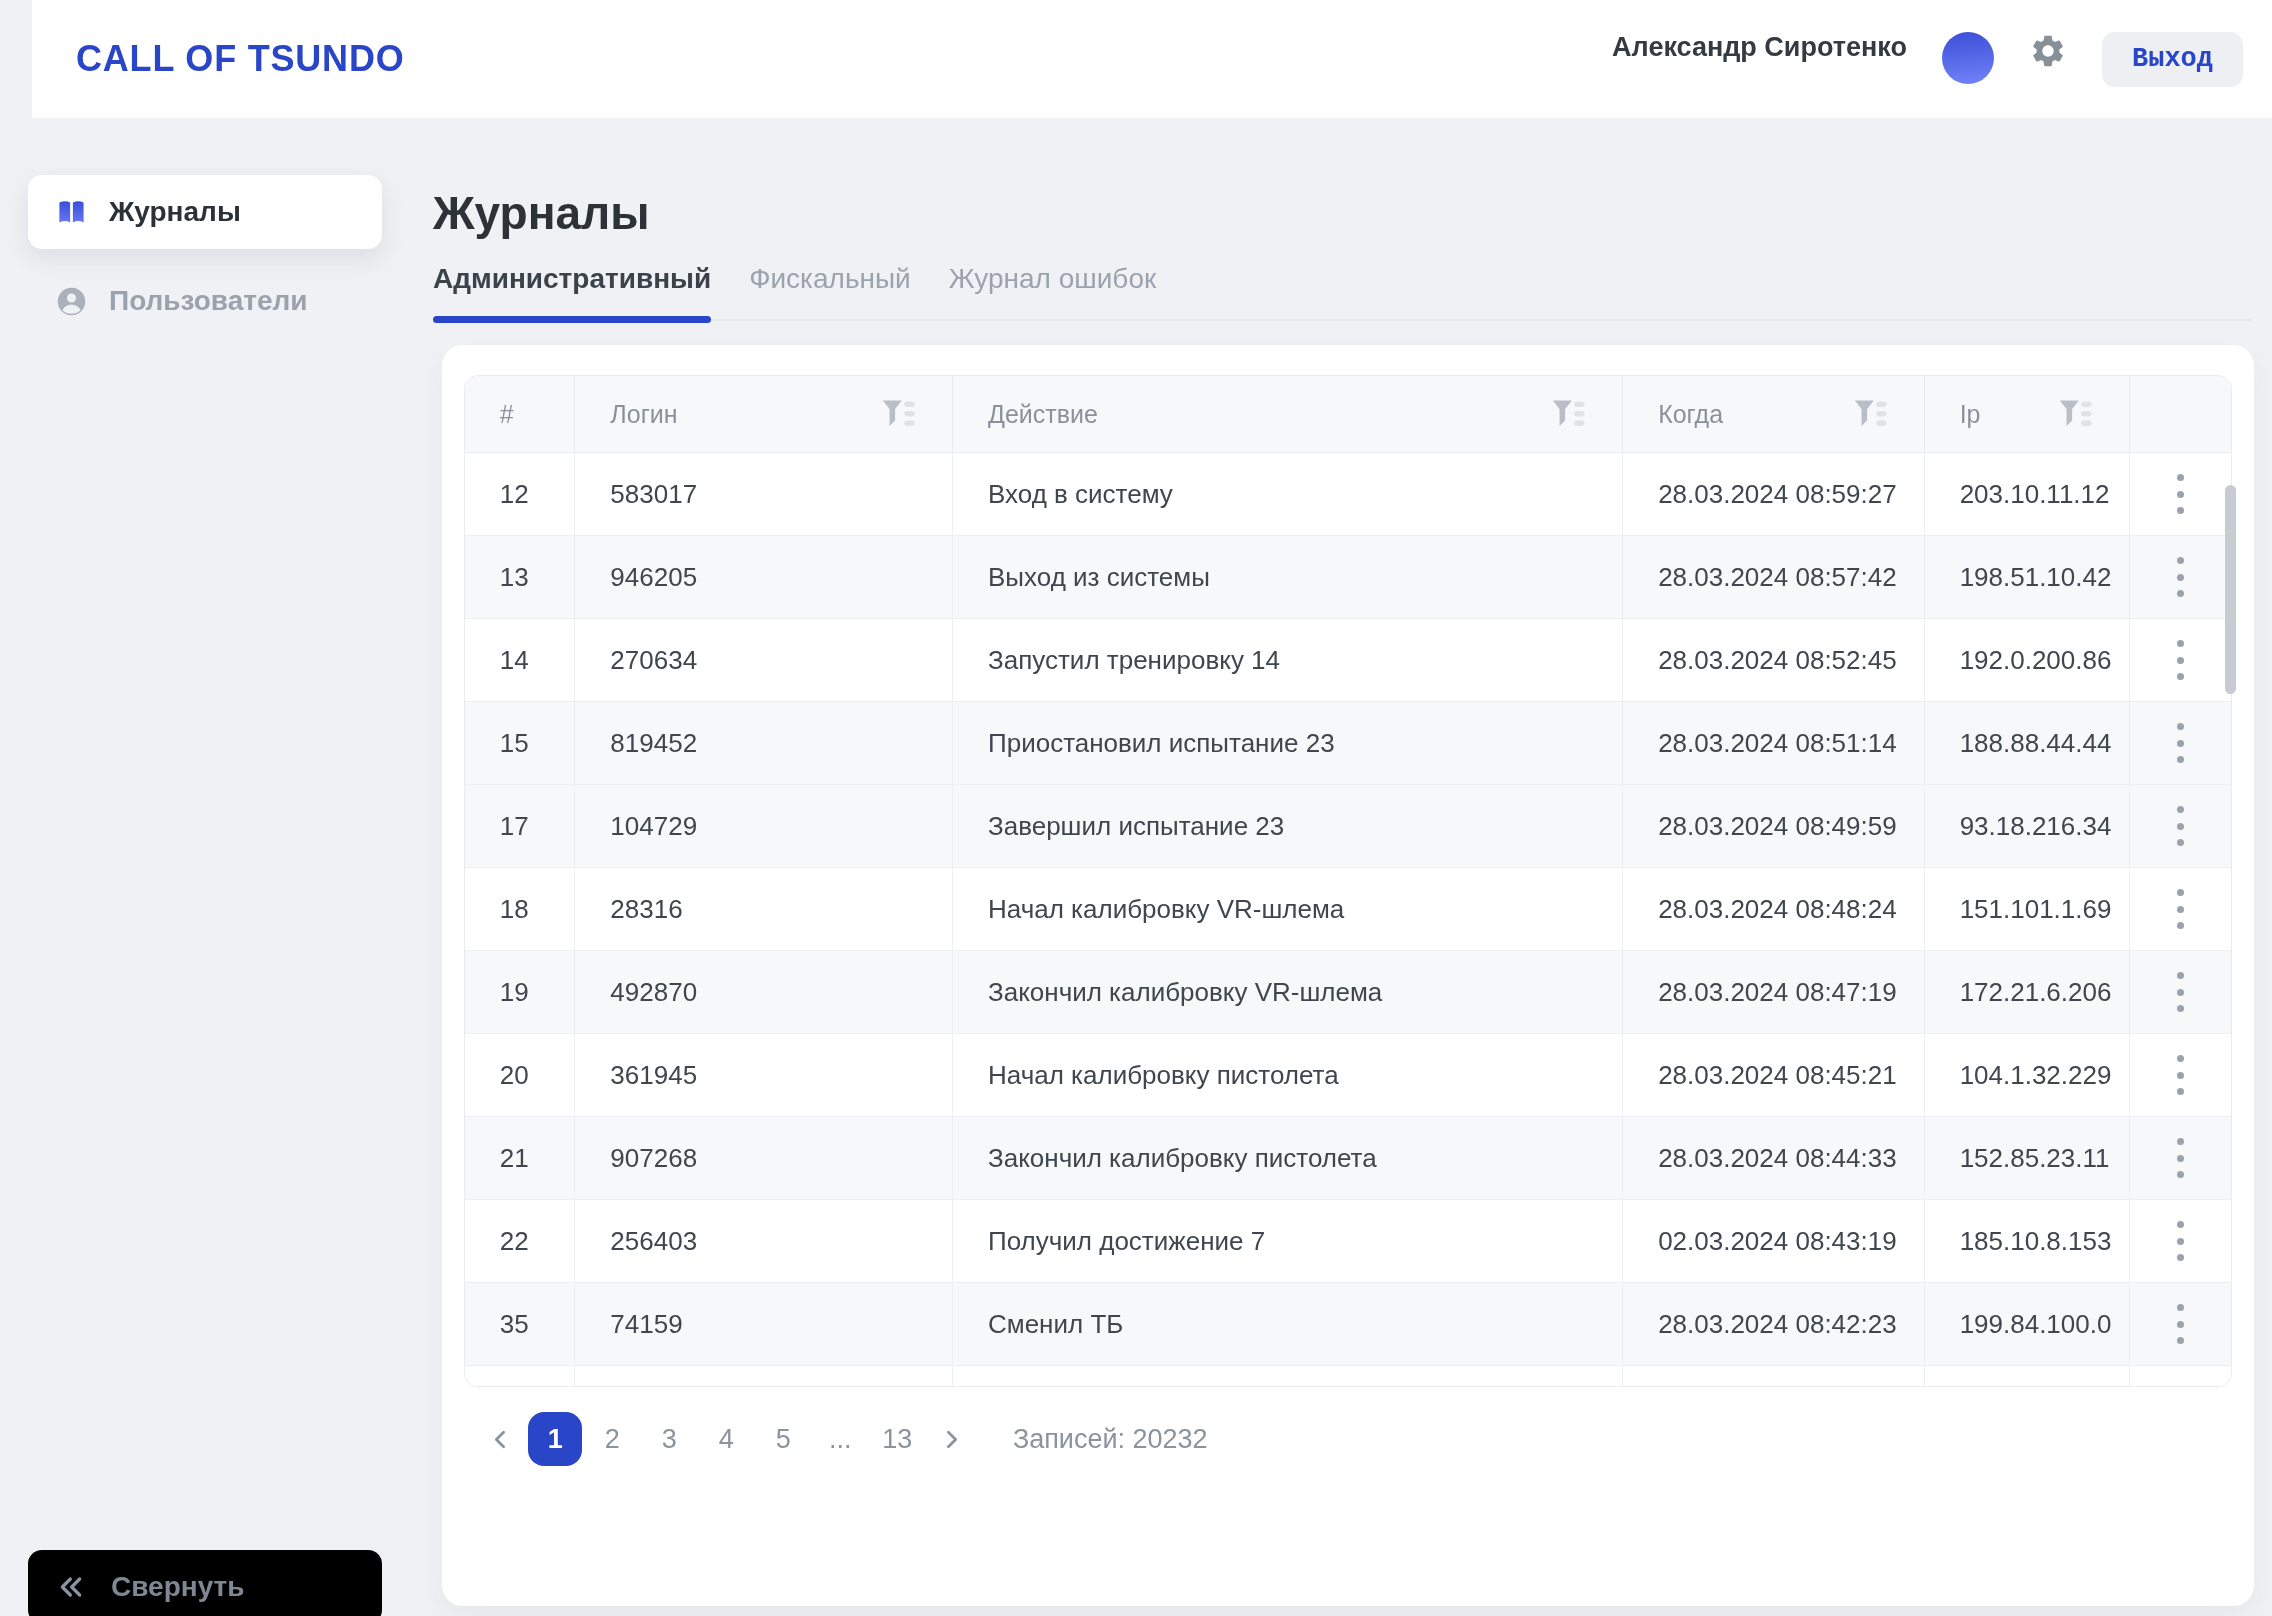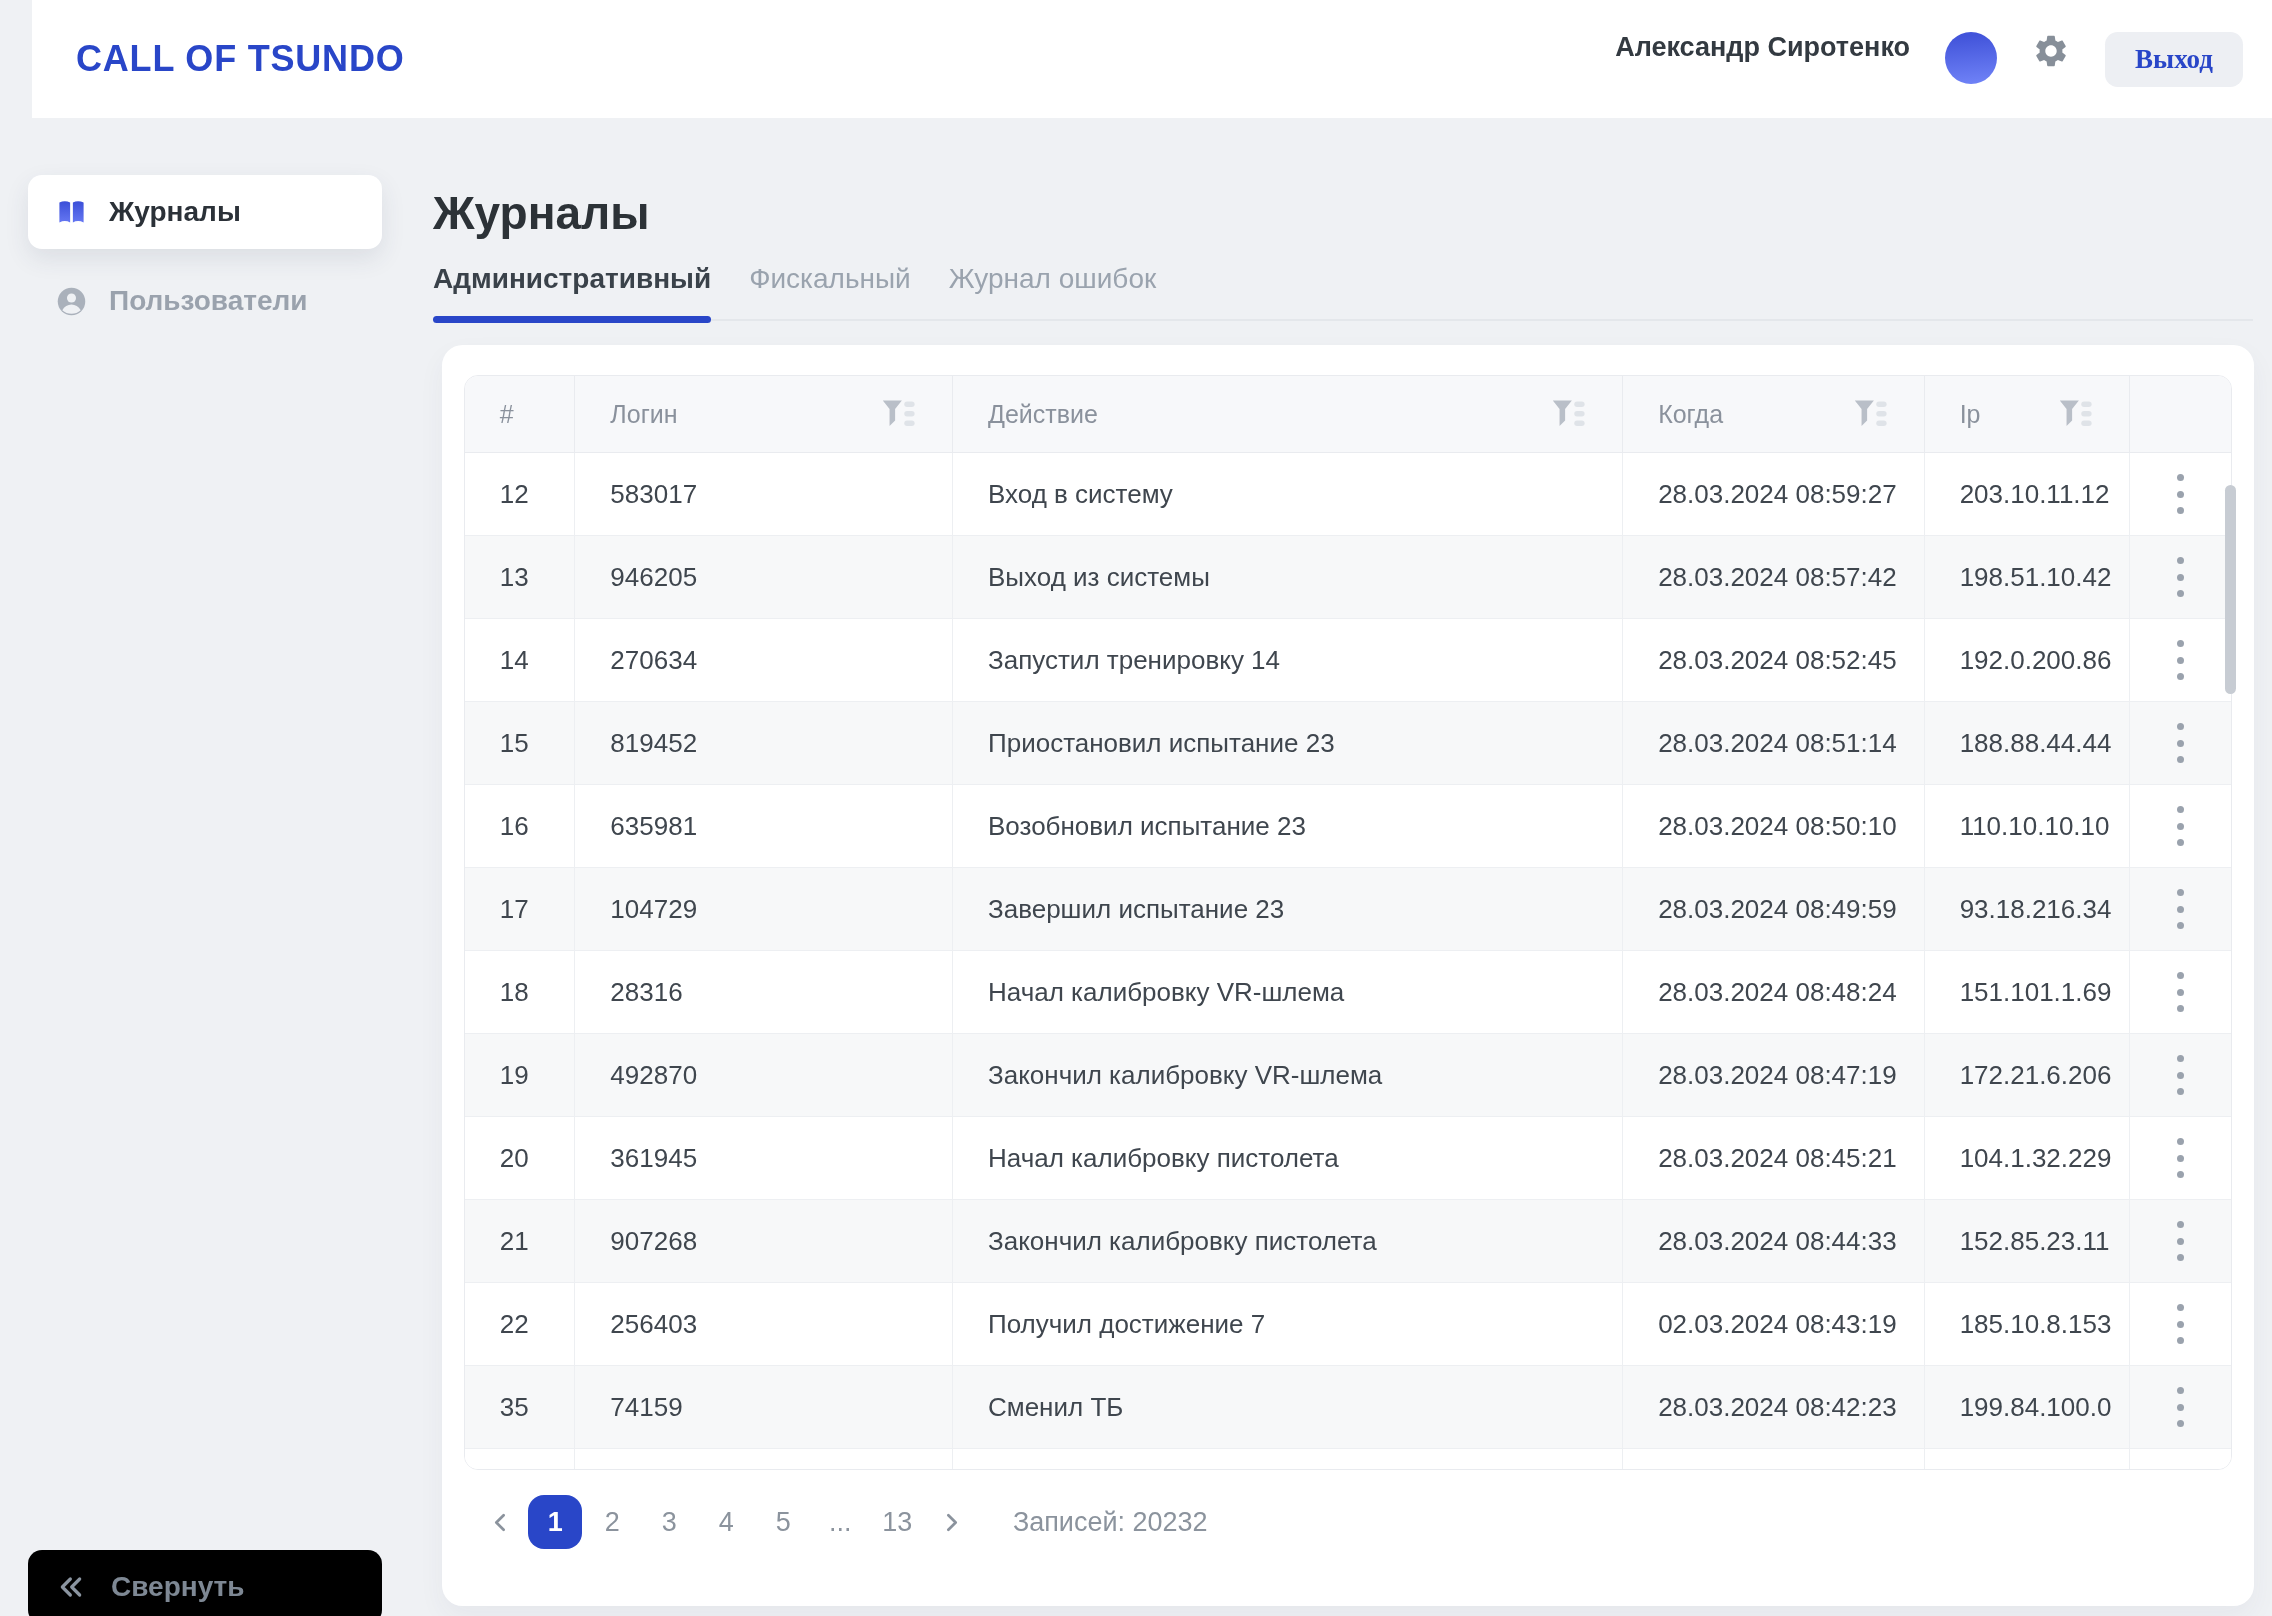--- a/index.html
+++ b/index.html
@@ -12,21 +12,21 @@
   .header{height:118px;background:#ffffff;display:flex;align-items:center;
     justify-content:space-between;padding:0 30px 0 44px;box-sizing:border-box;margin-left:32px;}
   .logo{font-size:36px;font-weight:800;letter-spacing:0.8px;color:#2946c8;}
   .header-right{display:flex;align-items:flex-start;gap:35px;}
   .user-name{font-size:27px;font-weight:600;color:#333a41;}
   .avatar{width:52px;height:52px;border-radius:50%;
     background:linear-gradient(175deg,#4254da 10%,#6e81f6 95%);}
   .gear-btn{background:none;border:none;padding:0;cursor:pointer;display:flex;}
   .gear-btn svg{width:38px;height:38px;fill:#878f99;}
   .logout-btn{height:55px;padding:0 30px;background:#edeff3;border:none;cursor:pointer;
-    border-radius:12.6px;font-family:Liberation Serif, serif;font-size:27px;font-weight:600;color:#2946c8;
+    border-radius:12.6px;font-family:Liberation Mono, monospace;font-size:27px;font-weight:600;color:#2946c8;
     display:flex;align-items:center;}
   
   .content{display:flex;height:1542px;}
   .sidebar{flex:0 0 410px;width:410px;position:relative;}
   .nav-item{display:flex;align-items:center;margin:0 28px;border-radius:14px;
     padding-left:27px;gap:21px;box-sizing:border-box;cursor:pointer;}
   .nav-item.active{background:#ffffff;height:74px;margin-top:57px;
     box-shadow:0 9.5px 24px rgba(45,55,90,0.10);}
   .nav-item.inactive{height:66px;margin-top:19px;}
   .nav-item .nav-label{font-size:28px;font-weight:600;color:#2b3138;}
@@ -276,34 +276,20 @@
               <td>28.03.2024 08:51:14</td>
               <td>188.88.44.44</td>
               <td>
                 <div class="kebab">
                     <i></i>
                     <i></i>
                     <i></i>
                   </div>
               </td>
             </tr>
-              <tr class="row">
-              <td>16</td>
-              <td>635981</td>
-              <td>Возобновил испытание 23</td>
-              <td>28.03.2024 08:50:10</td>
-              <td>110.10.10.10</td>
-              <td>
-                <div class="kebab">
-                    <i></i>
-                    <i></i>
-                    <i></i>
-                  </div>
-              </td>
-            </tr>
               <tr class="row stripe">
               <td>17</td>
               <td>104729</td>
               <td>Завершил испытание 23</td>
               <td>28.03.2024 08:49:59</td>
               <td>93.18.216.34</td>
               <td>
                 <div class="kebab">
                     <i></i>
                     <i></i>

